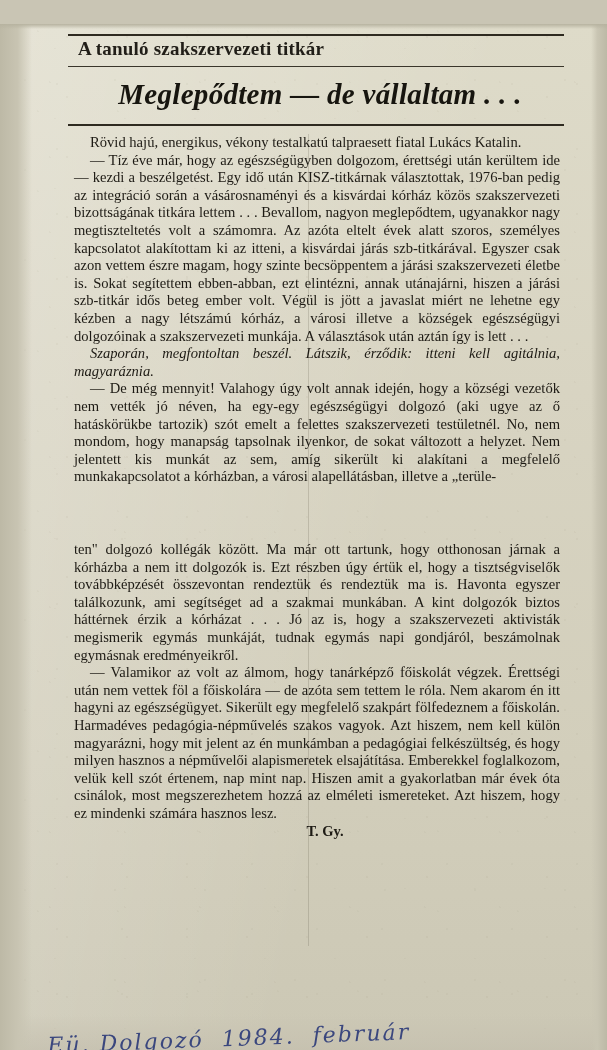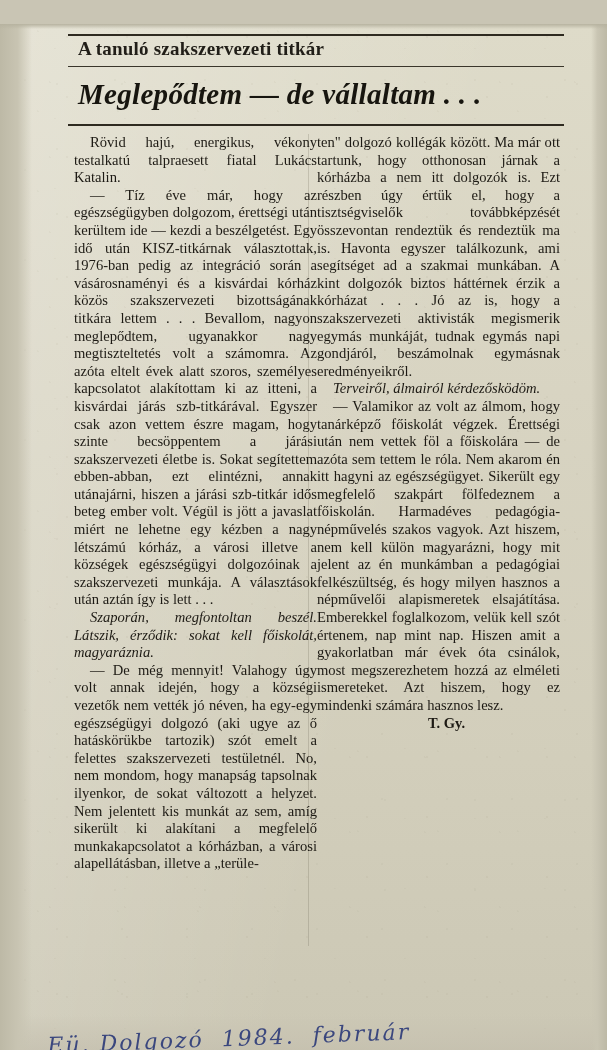--- a/index.html
+++ b/index.html
@@ -76,37 +76,38 @@
     position: absolute;
     left: 44px;
     right: 20px;
     top: 48px;
     font-family: "Liberation Serif", serif;
     font-weight: bold;
     font-style: italic;
     font-size: 29px;
     letter-spacing: 0.3px;
     color: #17150f;
-    text-align: left;
+    text-align: center;
   }
   .rule-under-headline {
     position: absolute;
     left: 34px;
     right: 18px;
     top: 94px;
     height: 2px;
     background: #2e2a20;
   }
   .columns {
     position: absolute;
     left: 40px;
     right: 22px;
     top: 104px;
     bottom: 70px;
     display: flex;
+    flex-direction: column;
   }
   .col {
     flex: 1 1 0;
     font-size: 14.6px;
     line-height: 17.6px;
     text-align: justify;
     color: #1d1a14;
     hyphens: auto;
     -webkit-hyphens: auto;
   }
@@ -201,27 +202,26 @@
     <div class="headline">Meglepődtem — de vállaltam . . .</div>
     <div class="rule-under-headline"></div>
 
     <div class="col-divider"></div>
 
     <div class="columns">
 
       <div class="col">
         <p>Rövid hajú, energikus, vékony testalkatú talpraesett fiatal Lukács Katalin.</p>
         <p>— Tíz éve már, hogy az egészségügyben dolgozom, érettségi után kerültem ide — kezdi a beszélgetést. Egy idő után KISZ-titkárnak választottak, 1976-ban pedig az integráció során a vásárosnaményi és a kisvárdai kórház közös szakszervezeti bizottságának titkára lettem . . . Bevallom, nagyon meglepődtem, ugyanakkor nagy megtiszteltetés volt a számomra. Az azóta eltelt évek alatt szoros, személyes kapcsolatot alakítottam ki az itteni, a kisvárdai járás szb-titkárával. Egyszer csak azon vettem észre magam, hogy szinte becsöppentem a járási szakszervezeti életbe is. Sokat segítettem ebben-abban, ezt elintézni, annak utánajárni, hiszen a járási szb-titkár idős beteg ember volt. Végül is jött a javaslat miért ne lehetne egy kézben a nagy létszámú kórház, a városi illetve a községek egészségügyi dolgozóinak a szakszervezeti munkája. A választások után aztán így is lett . . .</p>
-        <p class="ital">Szaporán, megfontoltan beszél. Látszik, érződik: sokat kell főiskolát, magyaráznia.</p>
+        <p class="ital">Szaporán, megfontoltan beszél. Látszik, érződik: itteni kell agitálnia, magyaráznia.</p>
         <p>— De még mennyit! Valahogy úgy volt annak idején, hogy a községi vezetők nem vették jó néven, ha egy-egy egészségügyi dolgozó (aki ugye az ő hatáskörükbe tartozik) szót emelt a felettes szakszervezeti testületnél. No, nem mondom, hogy manapság tapsolnak ilyenkor, de sokat változott a helyzet. Nem jelentett kis munkát az sem, amíg sikerült ki alakítani a megfelelő munkakapcsolatot a kórházban, a városi alapellátásban, illetve a „terüle-</p>
       </div>
 
       <div class="col">
         <p class="noindent">ten" dolgozó kollégák között. Ma már ott tartunk, hogy otthonosan járnak a kórházba a nem itt dolgozók is. Ezt részben úgy értük el, hogy a tisztségviselők továbbképzését összevontan rendeztük és rendeztük ma is. Havonta egyszer találkozunk, ami segítséget ad a szakmai munkában. A kint dolgozók biztos háttérnek érzik a kórházat . . . Jó az is, hogy a szakszervezeti aktivisták megismerik egymás munkáját, tudnak egymás napi gondjáról, beszámolnak egymásnak eredményeikről.</p>
-        <p class="ital">Terveiről, álmairól kérdezősködöm.</p>
         <p>— Valamikor az volt az álmom, hogy tanárképző főiskolát végzek. Érettségi után nem vettek föl a főiskolára — de azóta sem tettem le róla. Nem akarom én itt hagyni az egészségügyet. Sikerült egy megfelelő szakpárt fölfedeznem a főiskolán. Harmadéves pedagógia-népművelés szakos vagyok. Azt hiszem, nem kell külön magyarázni, hogy mit jelent az én munkámban a pedagógiai felkészültség, és hogy milyen hasznos a népművelői alapismeretek elsajátítása. Emberekkel foglalkozom, velük kell szót értenem, nap mint nap. Hiszen amit a gyakorlatban már évek óta csinálok, most megszerezhetem hozzá az elméleti ismereteket. Azt hiszem, hogy ez mindenki számára hasznos lesz.</p>
         <p class="sig">T. Gy.</p>
       </div>
 
     </div>
   </div>
 
   <div class="caption-zone">
     <div class="handwriting">
       <span class="hw-part">Eü. Dolgozó</span><span class="hw-part">1984.</span><span class="hw-part">február</span>

